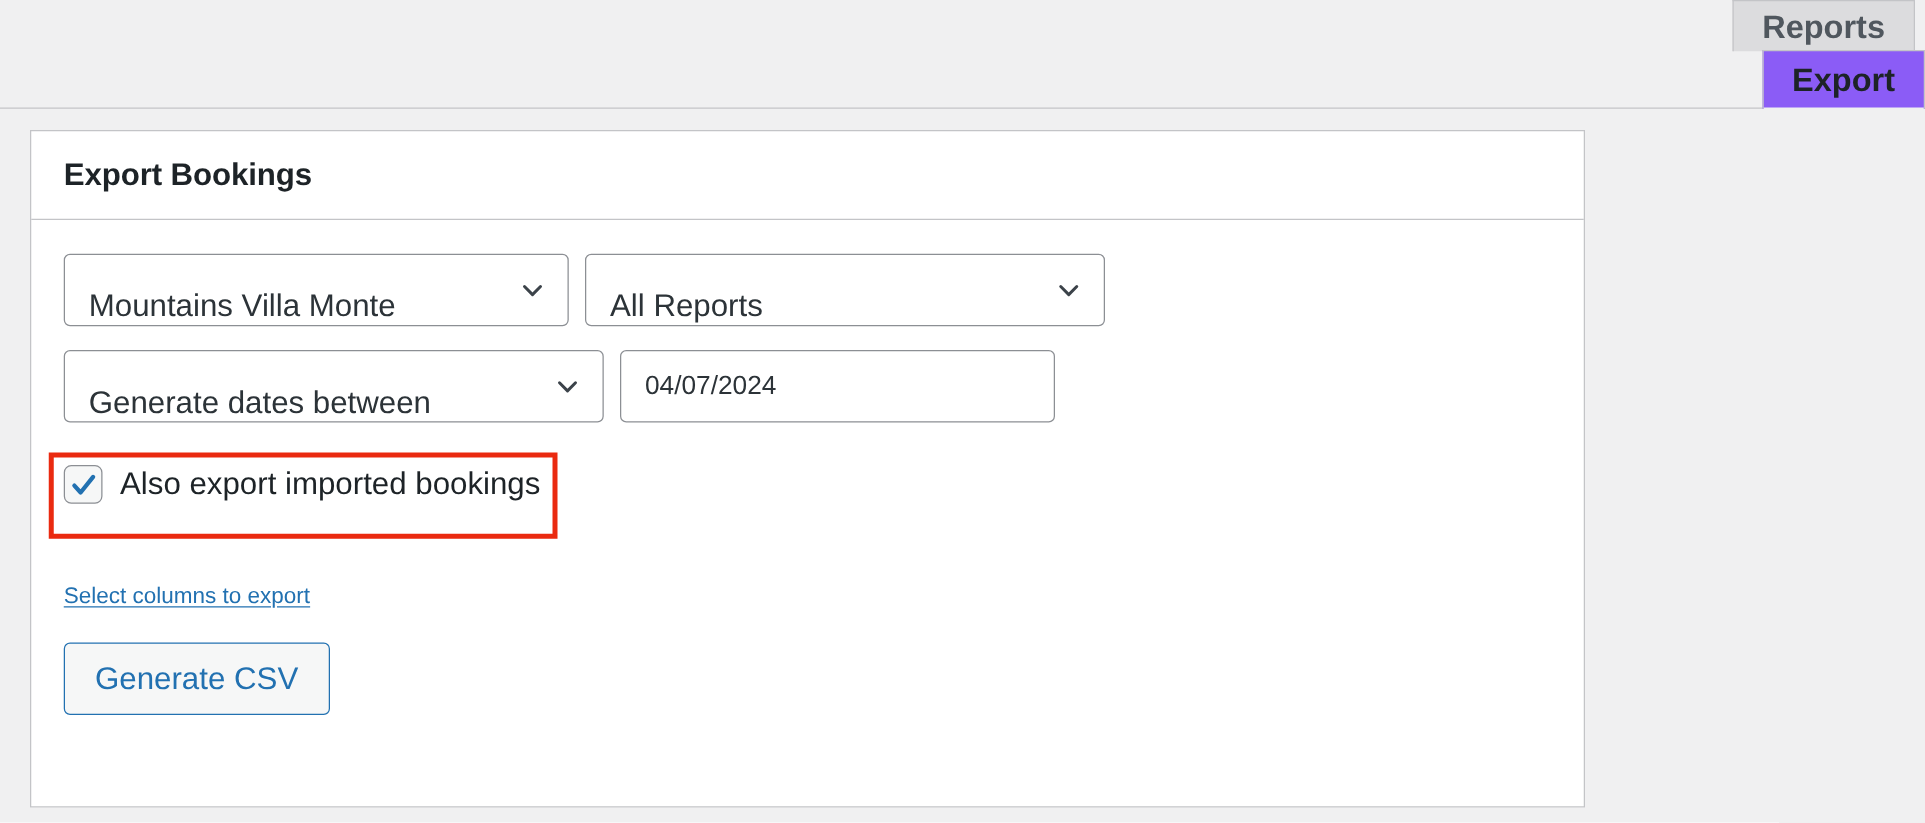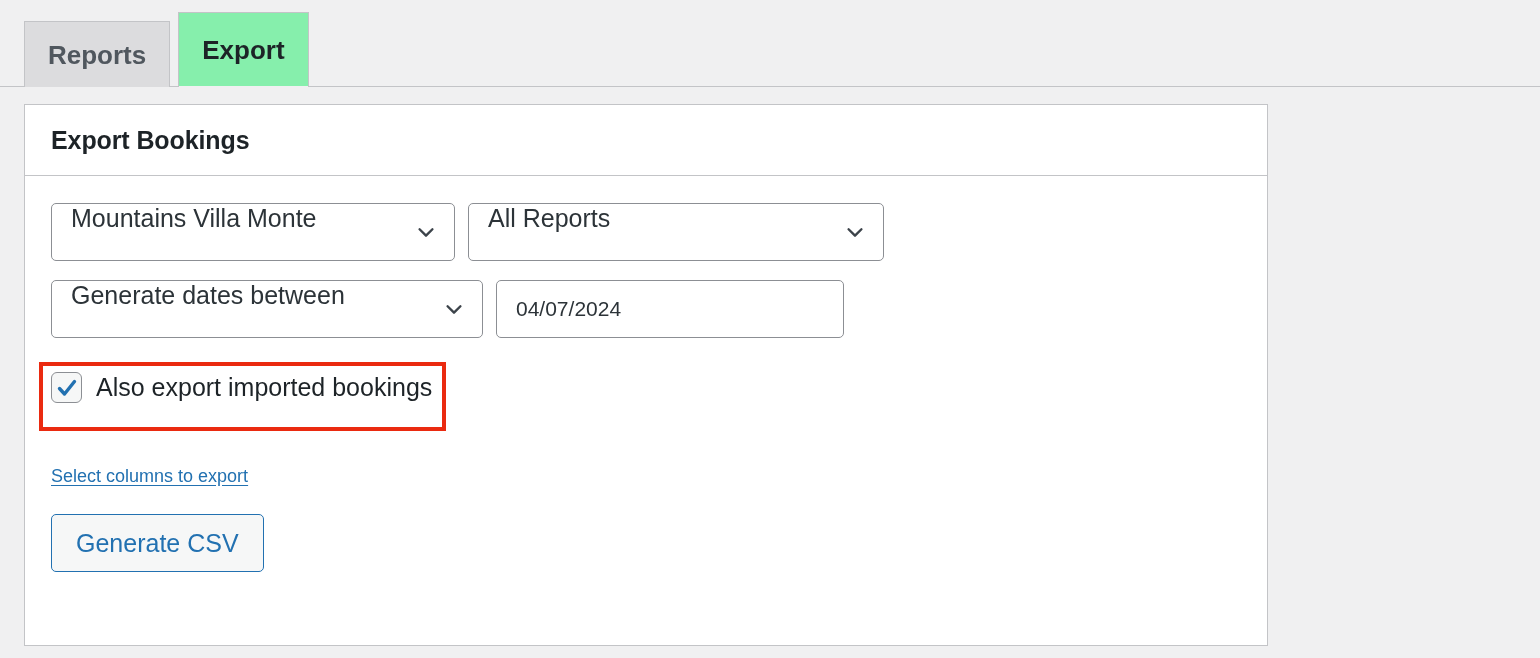--- a/index.html
+++ b/index.html
@@ -21,20 +21,21 @@
   .tab-strip {
     position: absolute;
     left: 0;
     top: 0;
     width: 1540px;
     height: 87px;
     display: flex;
     align-items: flex-end;
     padding-left: 24px;
     border-bottom: 1px solid #c3c4c7;
+    flex-direction: column;
   }
   .tab {
     height: 62px;
     padding: 0 23px;
     display: flex;
     align-items: center;
     justify-content: center;
     font-size: 26px;
     line-height: 1;
     border: 1px solid #c3c4c7;
@@ -44,21 +45,21 @@
     white-space: nowrap;
   }
   .tab.inactive {
     background: #dcdcde;
     color: #50575e;
     font-weight: 700;
     height: 66px;
     margin-right: 8px;
   }
   .tab.active {
-    background: #86efac;
+    background: #8b5cf6;
     color: #1d2327;
     font-weight: 700;
     height: 75px;
     border-color: #c3c4c7;
     position: relative;
     z-index: 2;
   }
   .tab.active::after {
     content: "";
     position: absolute;
@@ -107,21 +108,21 @@
   .select-wrap {
     position: relative;
     display: inline-block;
   }
   .select-box {
     height: 58px;
     border: 1px solid #8c8f94;
     border-radius: 5px;
     background: #ffffff;
     display: flex;
-    align-items: flex-start;
+    align-items: flex-end;
     padding: 0 54px 0 19px;
     font-size: 25px;
     color: #2c3338;
     cursor: pointer;
     white-space: nowrap;
   }
   .select-box.w-villa { width: 404px; }
   .select-box.w-status { width: 416px; }
   .select-box.w-daterange { width: 432px; }
 

